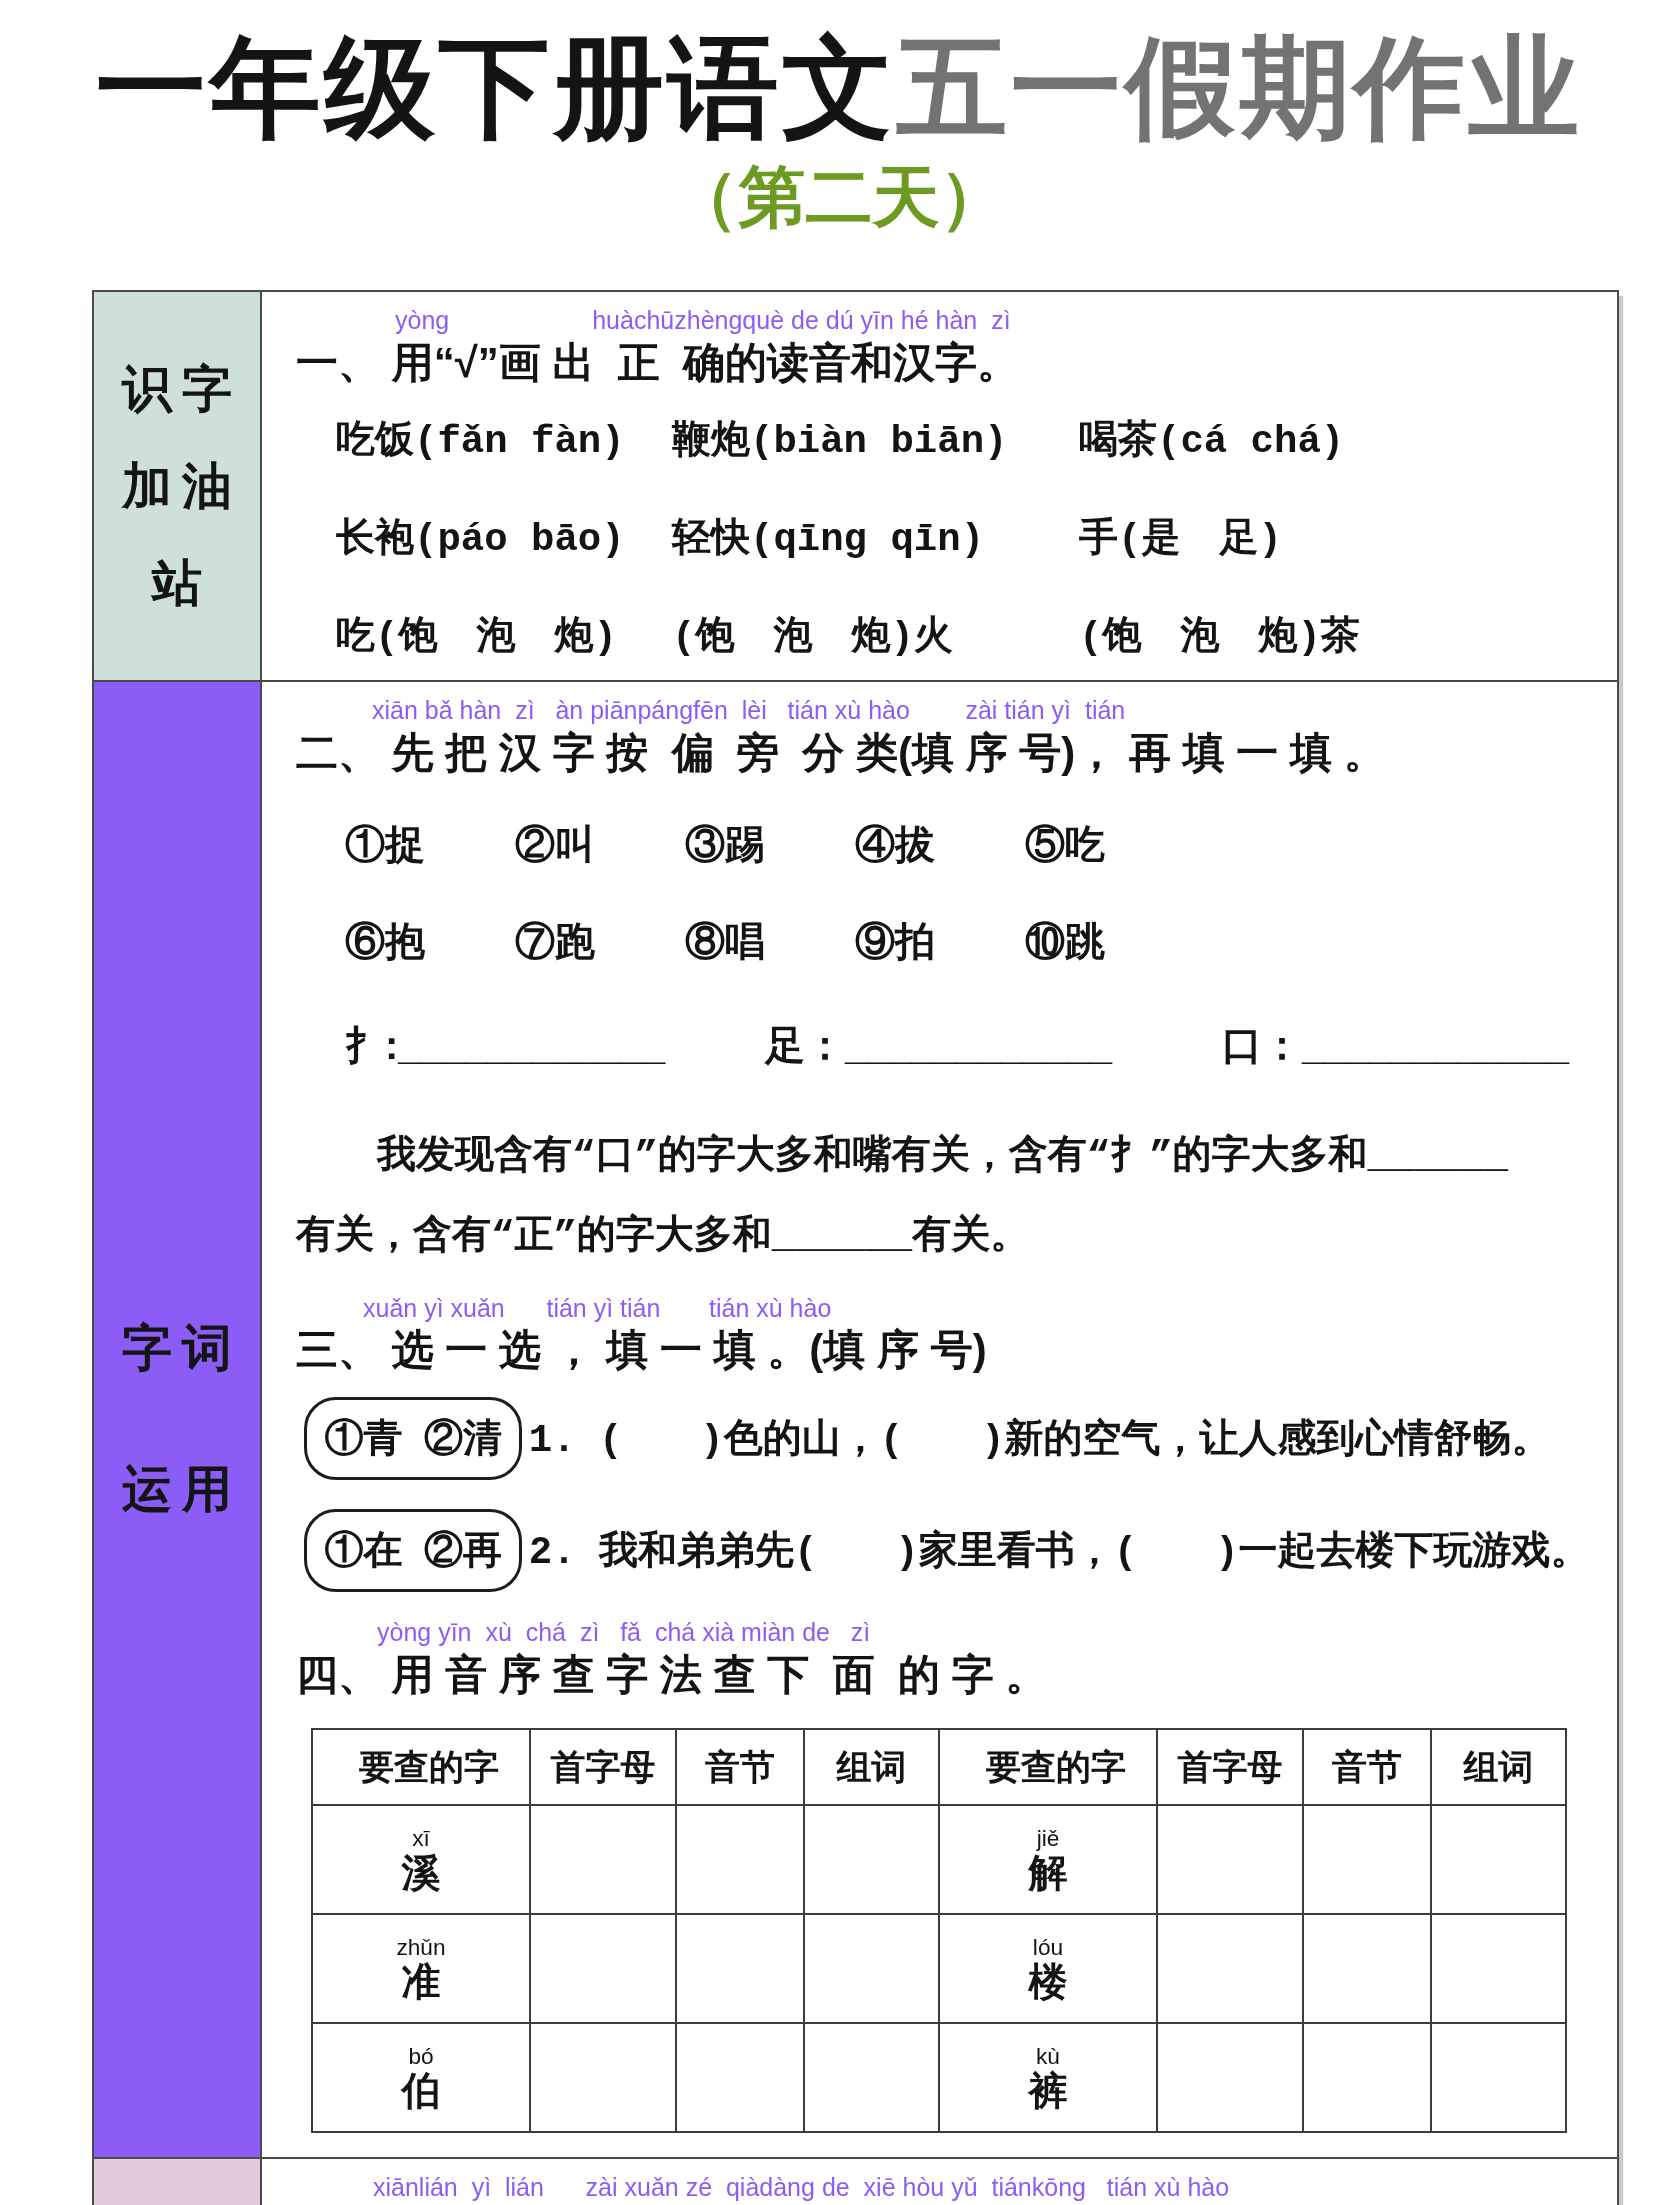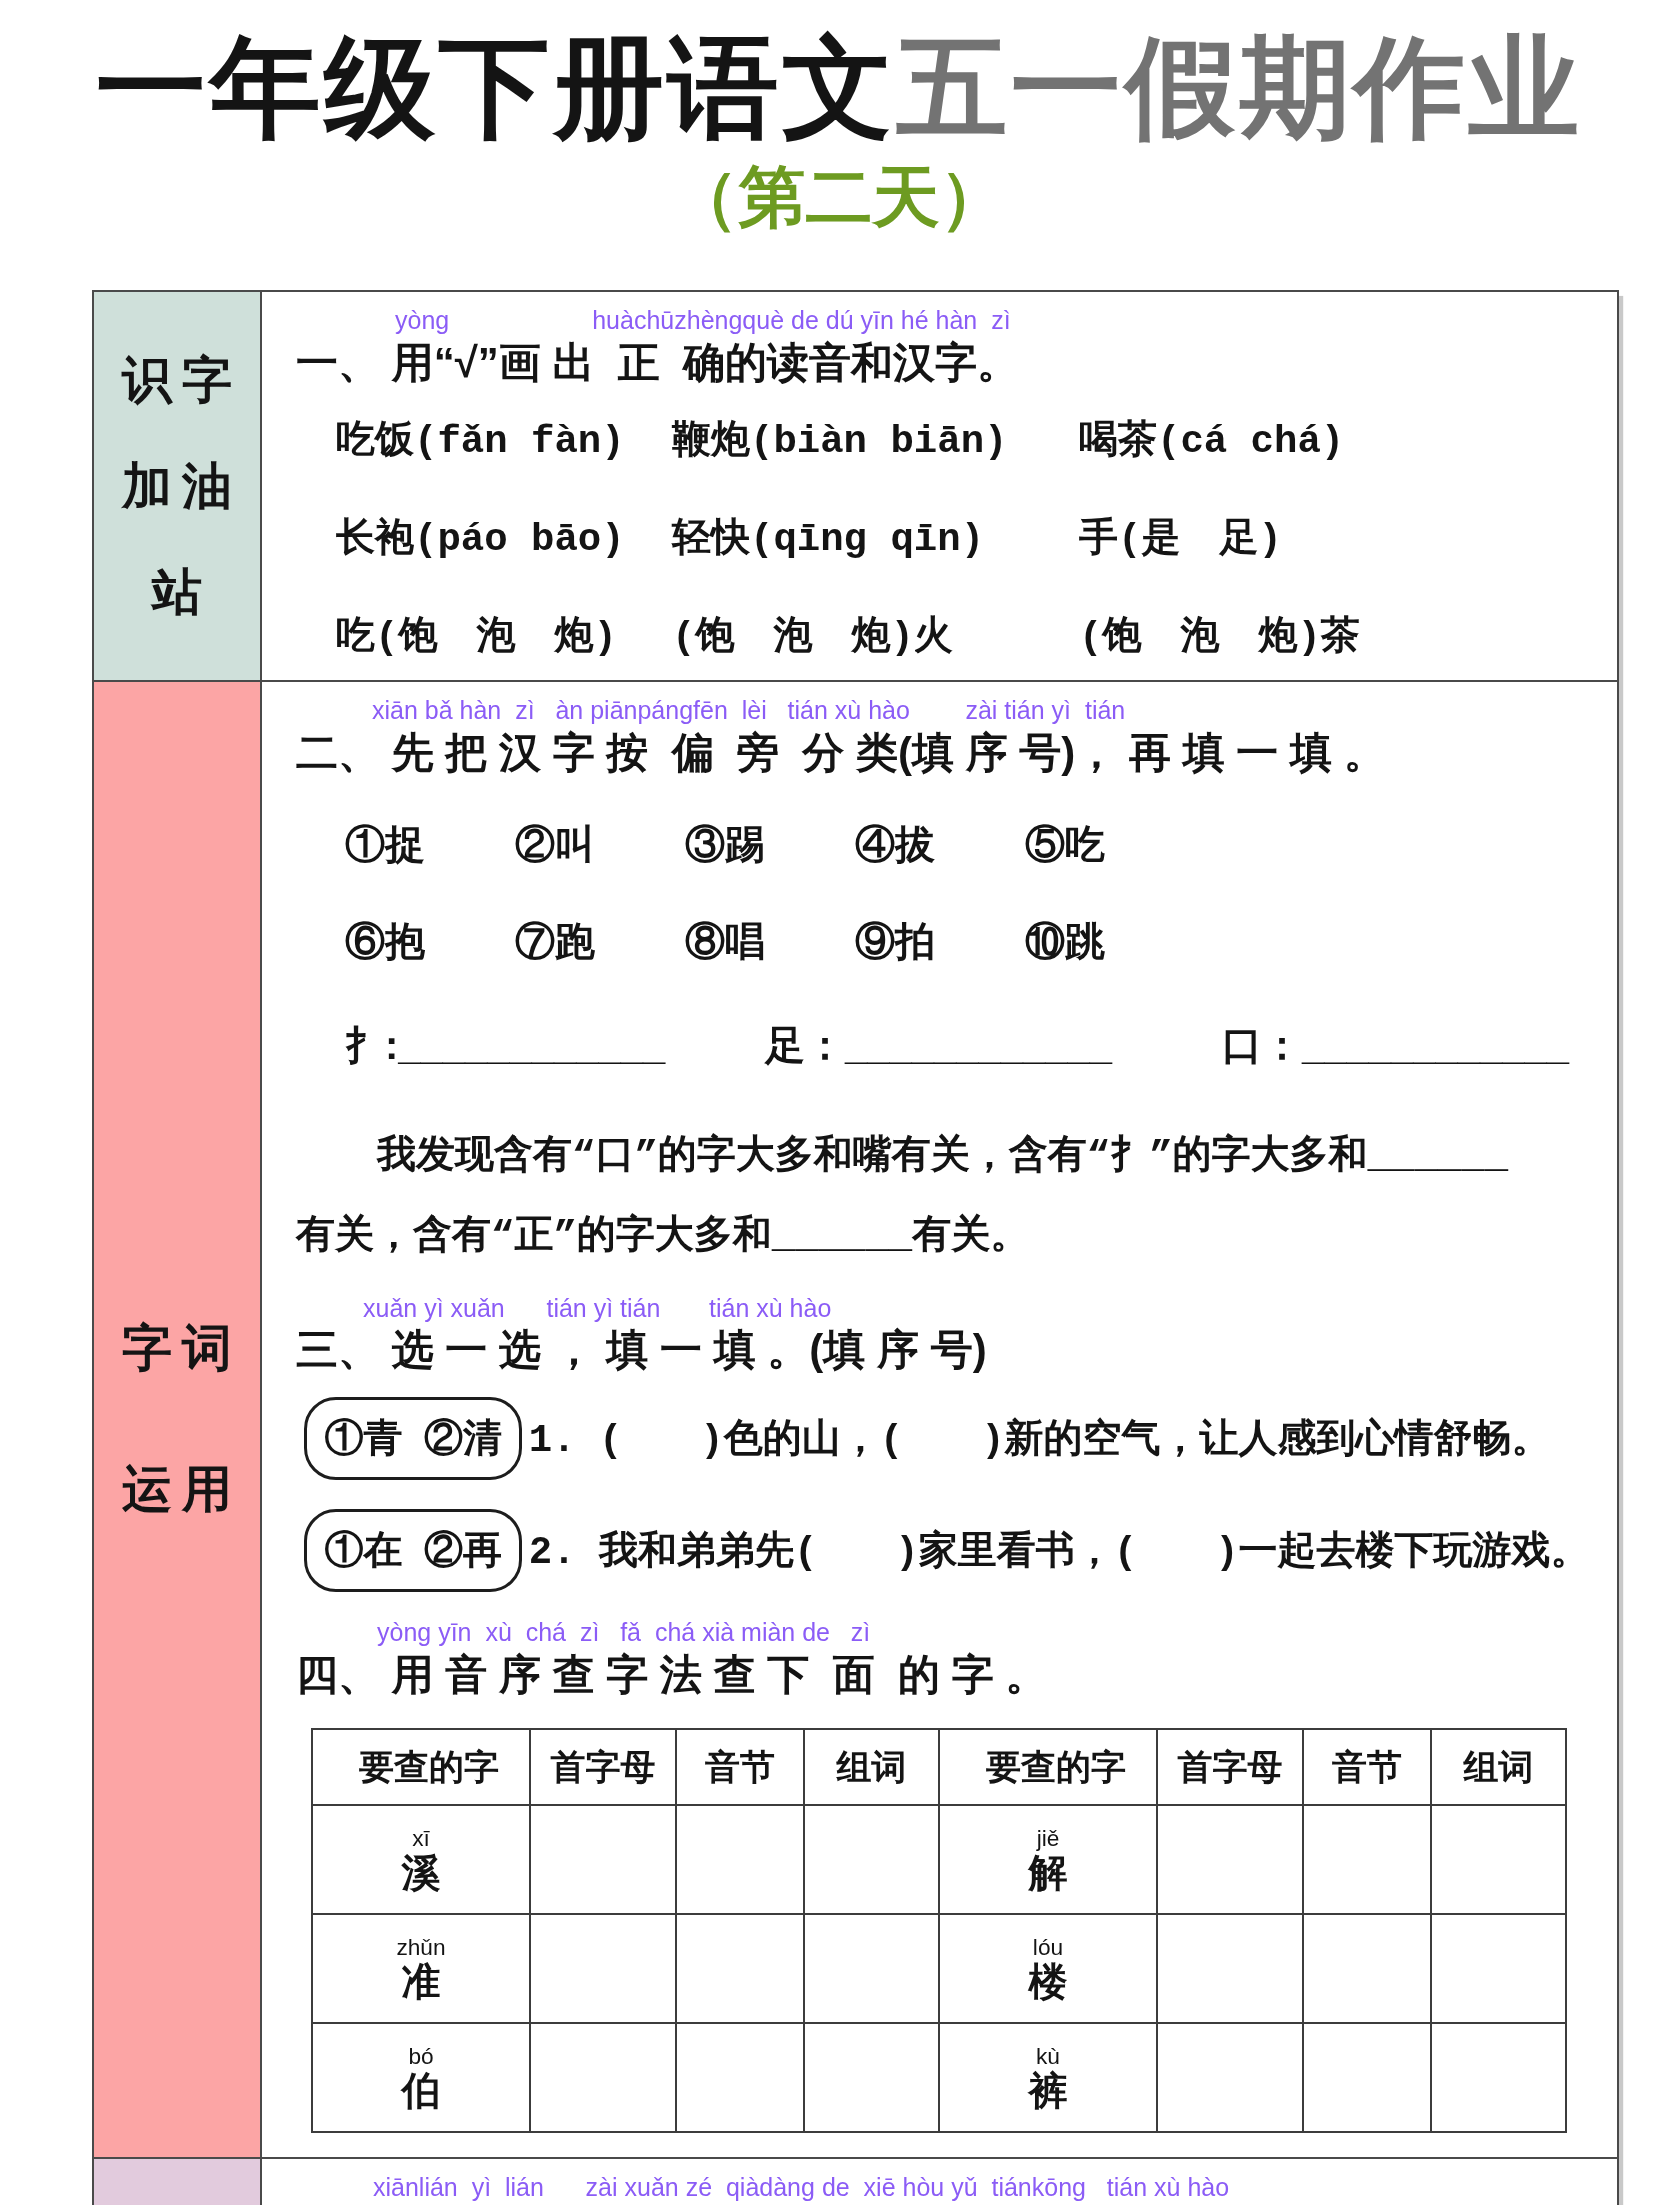--- a/index.html
+++ b/index.html
@@ -24,22 +24,22 @@
     border:2.5px solid #4a4a4a; background:#ffffff;
     box-shadow:4.2px 5.9px 0 #c9c9c9;
   }
   .w-row { display:flex; border-bottom:2.5px solid #4a4a4a; }
   .w-row:last-child { border-bottom:none; }
   .side-label {
     width:166px; flex:0 0 166px; border-right:2.5px solid #4a4a4a;
     display:flex; flex-direction:column; justify-content:center; align-items:center;
     font-size:50px; font-weight:700; letter-spacing:10px; text-indent:10px;
   }
-  .side-1 { background:#cfe0da; gap:39px; }
-  .side-2 { background:#fca5a5; gap:74px; }
+  .side-1 { background:#cfe0da; gap:30px; }
+  .side-2 { background:#8b5cf6; gap:74px; }
   .side-3 { background:#e2cbdd; gap:92px; }
   .content { flex:1; padding:13.4px 23.5px 18.5px 34px; }
   .pinyin-line { font-size:25px; color:#8b5cf6; white-space:pre-wrap; line-height:1.2; }
   .q-heading { font-size:42px; font-weight:700; white-space:pre-wrap; line-height:1.25; margin-top:1.7px; }
   .txt { white-space:pre-wrap;font-family:Liberation Mono, monospace; }
 
   
   .s1-grid { margin:22px 0 0 40px; display:flex; flex-direction:column; gap:44px; }
   .s1-row { display:flex; font-size:39px; font-weight:700; }
   .s1-row .cell-a { width:336px; }

